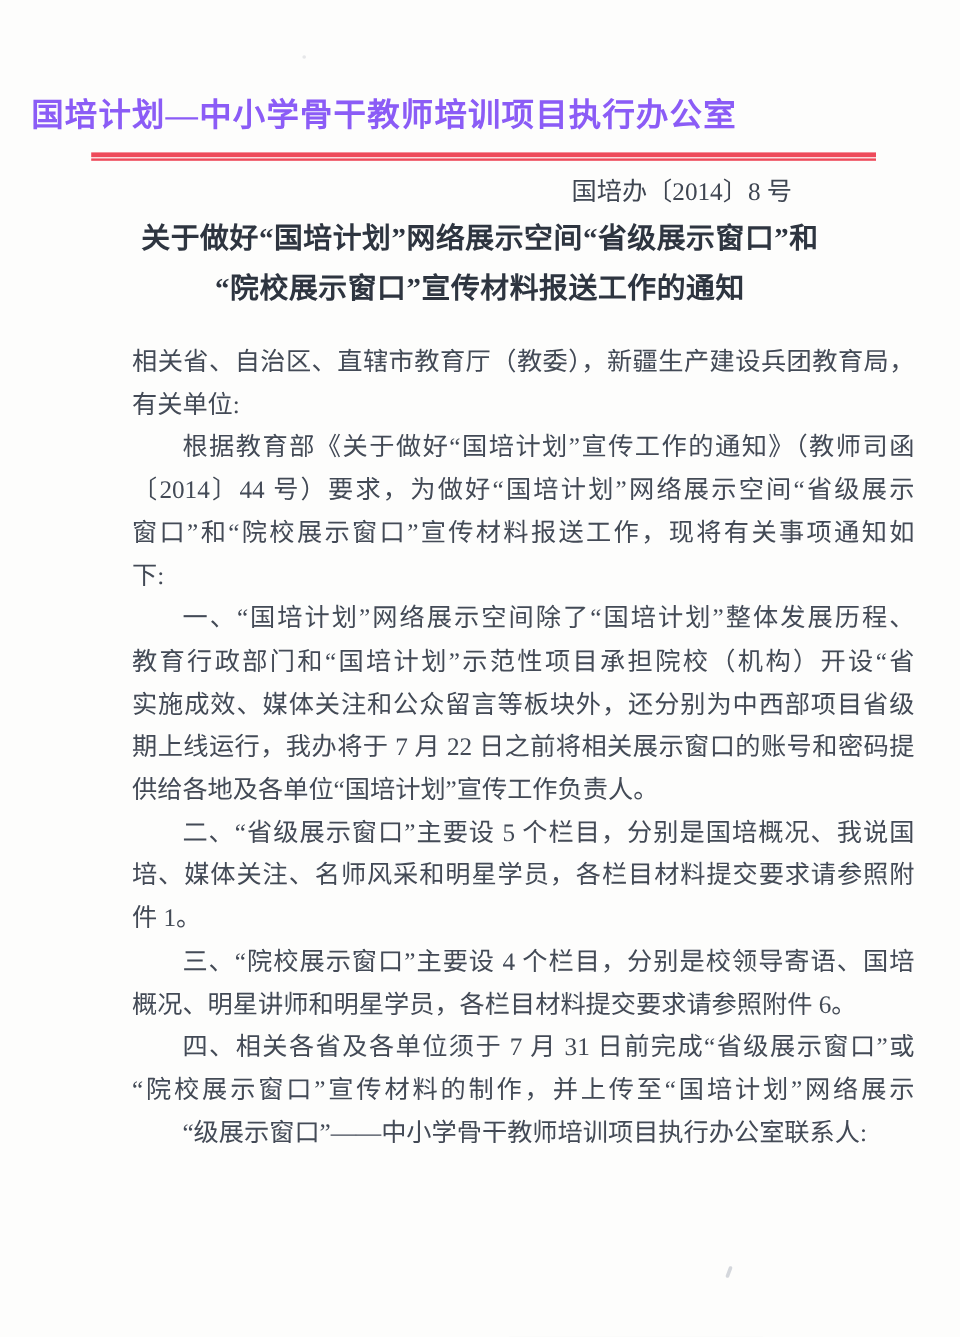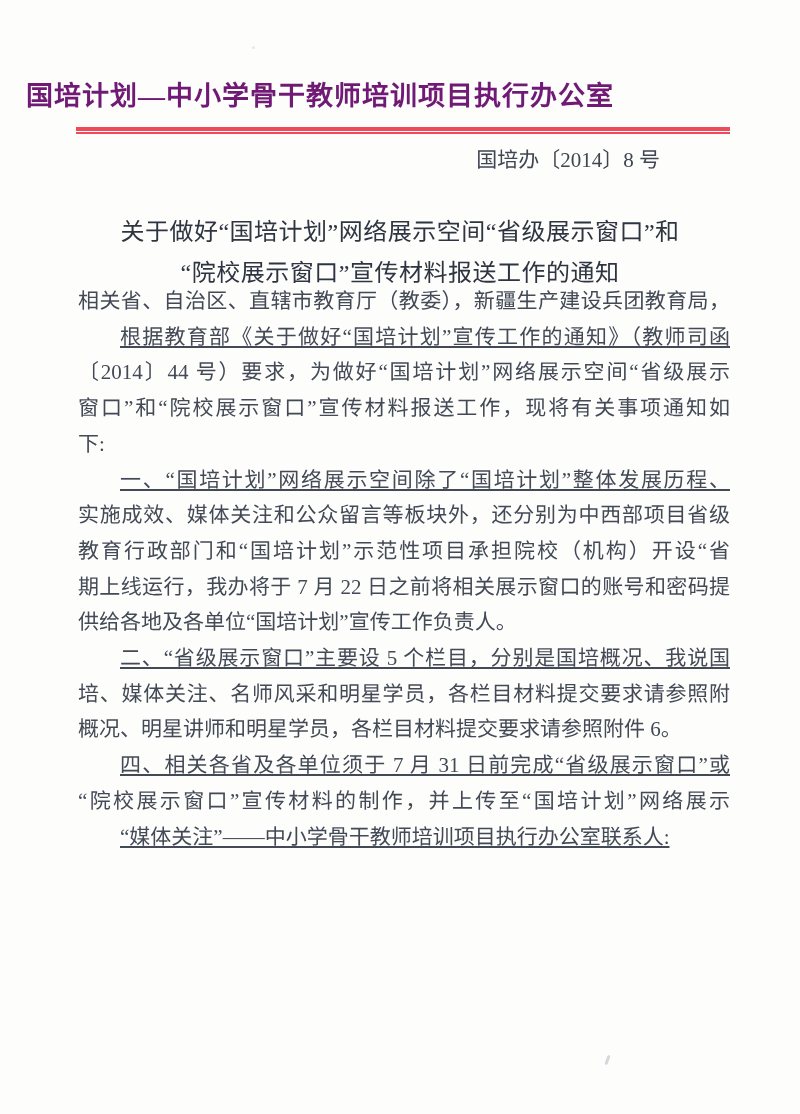--- a/index.html
+++ b/index.html
@@ -15,21 +15,21 @@
     overflow: hidden;
   }
   
   .org-title {
     position: absolute;
     top: 78px; left: 0; width: 640px;
     text-align: center;
     font-size: 27px;
     font-weight: bold;
     letter-spacing: 1px;
-    color: #701a75;
+    color: #8b5cf6;
     line-height: 36px;
   }
   .red-rule {
     position: absolute;
     left: 76px; top: 127px;
     width: 654px; height: 7px;
     box-sizing: border-box;
     border-top: 4px solid #ee4a5a;
     border-bottom: 2px solid #ee4a5a;
     background: transparent;
@@ -40,42 +40,41 @@
     font-size: 21px;
     color: #3f4document652;
     color: #3f4652;
     line-height: 30px;
   }
   .doc-title {
     position: absolute;
     top: 180px; left: 40px; width: 720px;
     text-align: center;
     font-size: 24px;
-    font-weight: normal;
+    font-weight: bold;
     color: #2e3540;
     line-height: 41px;
     letter-spacing: 0.5px;
-    margin-top: 32px;
   }
   .body-text {
     position: absolute;
     top: 284px; left: 78px;
     width: 652px;
     font-size: 21px;
     color: #434a56;
     line-height: 35.7px;
   }
-  .bline { width: 652px; white-space: nowrap; }
+  .bline { width: 652px; white-space: nowrap; margin-left: 32px; }
   .bline.j {
     white-space: normal;
     text-align: justify;
     text-align-last: justify;
     text-justify: inter-character;
   }
-  .bline.ind { text-indent: 42px; text-decoration: underline; }
+  .bline.ind { text-indent: 42px; }
   .speck {
     position: absolute;
     background: #b9bec6;
     border-radius: 2px;
     opacity: 0.6;
   }
   .speck-1 { left: 606px; top: 1055px; width: 3px; height: 10px; transform: rotate(20deg); }
   .speck-2 { left: 252px; top: 46px; width: 3px; height: 3px; opacity: 0.35; }
 </style>
 </head>
@@ -89,33 +88,36 @@
 
   <div class="doc-number">国培办〔2014〕8 号</div>
 
   <div class="doc-title">
     <div>关于做好“国培计划”网络展示空间“省级展示窗口”和</div>
     <div>“院校展示窗口”宣传材料报送工作的通知</div>
   </div>
 
   <div class="body-text">
     <div class="bline j">相关省、自治区、直辖市教育厅（教委），新疆生产建设兵团教育局，</div>
+    <div class="bline">有关单位:</div>
     <div class="bline ind j">根据教育部《关于做好“国培计划”宣传工作的通知》（教师司函</div>
     <div class="bline j">〔2014〕44 号）要求，为做好“国培计划”网络展示空间“省级展示</div>
     <div class="bline j">窗口”和“院校展示窗口”宣传材料报送工作，现将有关事项通知如</div>
     <div class="bline">下:</div>
     <div class="bline ind j">一、“国培计划”网络展示空间除了“国培计划”整体发展历程、</div>
+    <div class="bline j">教育行政部门和“国培计划”示范性项目承担院校（机构）开设“省</div>
     <div class="bline j">实施成效、媒体关注和公众留言等板块外，还分别为中西部项目省级</div>
-    <div class="bline j">教育行政部门和“国培计划”示范性项目承担院校（机构）开设“省</div>
     <div class="bline j">期上线运行，我办将于 7 月 22 日之前将相关展示窗口的账号和密码提</div>
     <div class="bline">供给各地及各单位“国培计划”宣传工作负责人。</div>
     <div class="bline ind j">二、“省级展示窗口”主要设 5 个栏目，分别是国培概况、我说国</div>
     <div class="bline j">培、媒体关注、名师风采和明星学员，各栏目材料提交要求请参照附</div>
+    <div class="bline">件 1。</div>
+    <div class="bline ind j">三、“院校展示窗口”主要设 4 个栏目，分别是校领导寄语、国培</div>
     <div class="bline">概况、明星讲师和明星学员，各栏目材料提交要求请参照附件 6。</div>
     <div class="bline ind j">四、相关各省及各单位须于 7 月 31 日前完成“省级展示窗口”或</div>
     <div class="bline j">“院校展示窗口”宣传材料的制作，并上传至“国培计划”网络展示</div>
-    <div class="bline ind">“媒体关注”——中小学骨干教师培训项目执行办公室联系人:</div>
+    <div class="bline ind">“级展示窗口”——中小学骨干教师培训项目执行办公室联系人:</div>
   </div>
 
   <div class="speck speck-1"></div>
   <div class="speck speck-2"></div>
 
 </div>
 
 </body></html>

